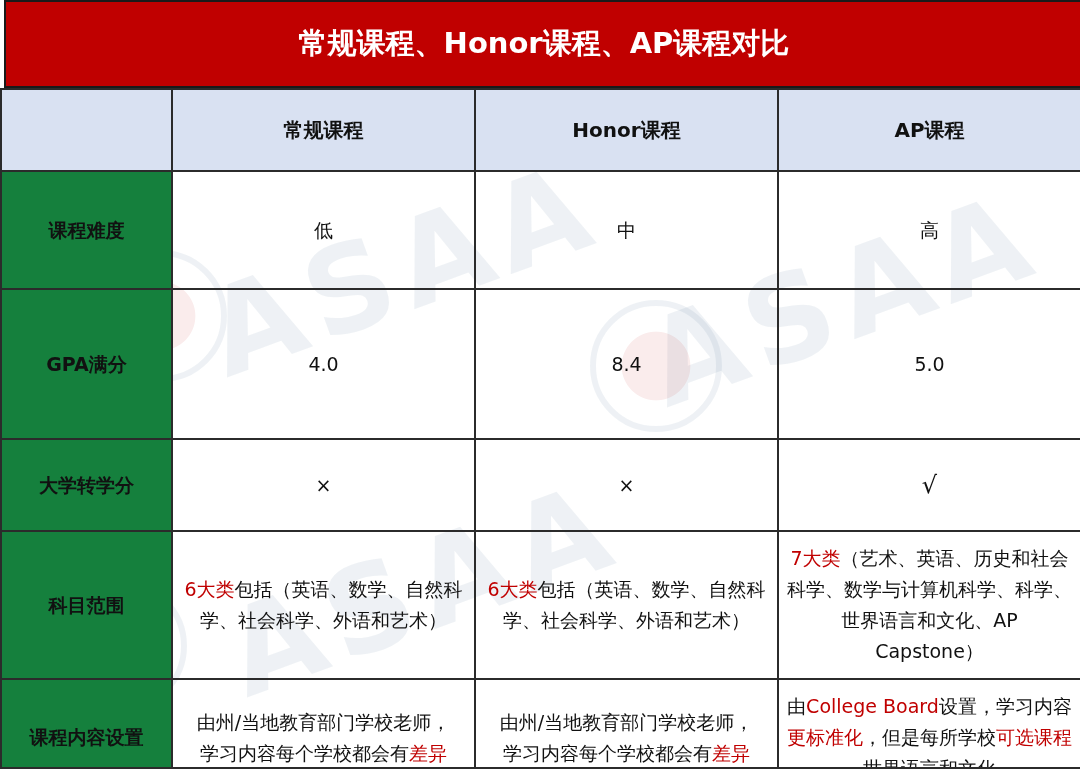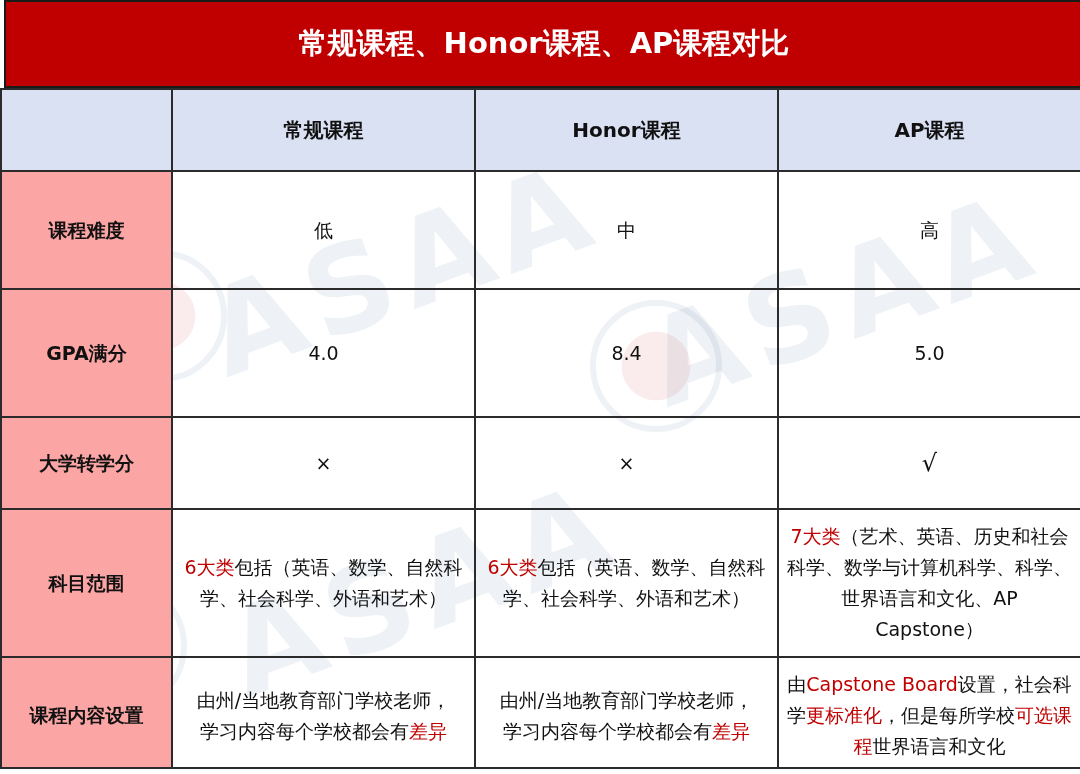--- a/index.html
+++ b/index.html
@@ -16,21 +16,21 @@
   }
   table.cmp {
     position: absolute; left: 0; top: 88px; width: 1080px;
     border-collapse: collapse; table-layout: fixed;
   }
   table.cmp td, table.cmp th {
     border: 2px solid #2b2b2b; text-align: center; vertical-align: middle;
     padding: 11px 6px; box-sizing: border-box; font-size: 19px; line-height: 31px;
   }
   table.cmp th { background: #d9e1f2; font-weight: bold; font-size: 20px; }
-  td.rowhead { background: #fca5a5; font-weight: bold; font-size: 20px; }
+  td.rowhead { background: #15803d; font-weight: bold; font-size: 20px; }
   td.cell { background: transparent; }
   .red { color: #c00000; }
   .ul-black { text-decoration-color: #111; text-underline-offset: 4px; text-decoration-thickness: 2px; }
   .ul-red { text-decoration-color: #c00000; text-underline-offset: 4px; text-decoration-thickness: 2px; }
   .watermark { position: absolute; pointer-events: none; opacity: 0.07; }
   .wm-text { font-size: 120px; font-weight: bold; color: #1f4e79; letter-spacing: 10px; transform: rotate(-20deg); }
   .wm-circle { width: 120px; height: 120px; border-radius: 50%; border: 6px solid #1f4e79; background: radial-gradient(circle, #c00000 0 40%, transparent 41%); }
   .bottom-strip { position: absolute; left: 0; top: 767px; width: 1080px; height: 7px; background: #fff; border-top: 2px solid #2b2b2b; }
 </style>
 </head>
@@ -58,21 +58,21 @@
     <th>常规课程</th>
     <th>Honor课程</th>
     <th>AP课程</th>
   </tr>
   <tr style="height:118px">
     <td class="rowhead">课程难度</td>
     <td class="cell">低</td>
     <td class="cell">中</td>
     <td class="cell">高</td>
   </tr>
-  <tr style="height:128px">
+  <tr style="height:150px">
     <td class="rowhead">GPA满分</td>
     <td class="cell">4.0</td>
     <td class="cell">8.4</td>
     <td class="cell">5.0</td>
   </tr>
   <tr style="height:92px">
     <td class="rowhead">大学转学分</td>
     <td class="cell">×</td>
     <td class="cell">×</td>
     <td class="cell" style="font-size:24px;">√</td>
@@ -93,19 +93,19 @@
     <td class="rowhead">课程内容设置</td>
     <td class="cell">
       <span>由州/当地教育部门学校老师，</span><br>
       <span>学习内容每个学校都会有</span><span class="red">差异</span>
     </td>
     <td class="cell">
       <span>由州/当地教育部门学校老师，</span><br>
       <span>学习内容每个学校都会有</span><span class="red">差异</span>
     </td>
     <td class="cell">
-      <span>由</span><span class="red">Capstone Board</span><span>设置，社会科学</span><span class="red">更标准化</span><span>，</span><span class="ul-black">但是每所学校</span><span class="red ul-red">可选课程</span><span class="ul-black">世界语言和文化</span>
+      <span>由</span><span class="red">College Board</span><span>设置，学习内容</span><span class="red">更标准化</span><span>，</span><span class="ul-black">但是每所学校</span><span class="red ul-red">可选课程</span><span class="ul-black">世界语言和文化</span>
     </td>
   </tr>
 </tbody>
   </table>
 
 <div class="bottom-strip"></div>
 
 </body></html>

